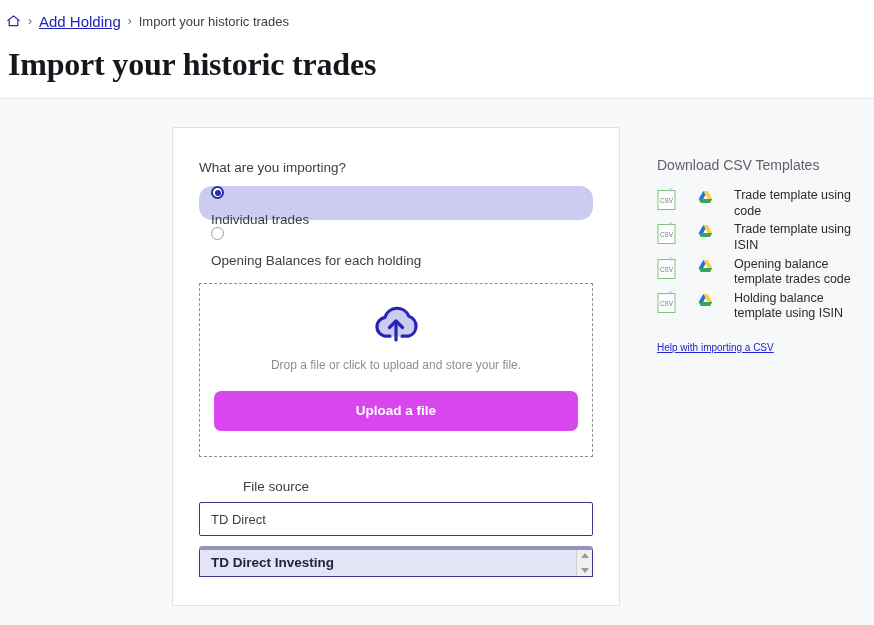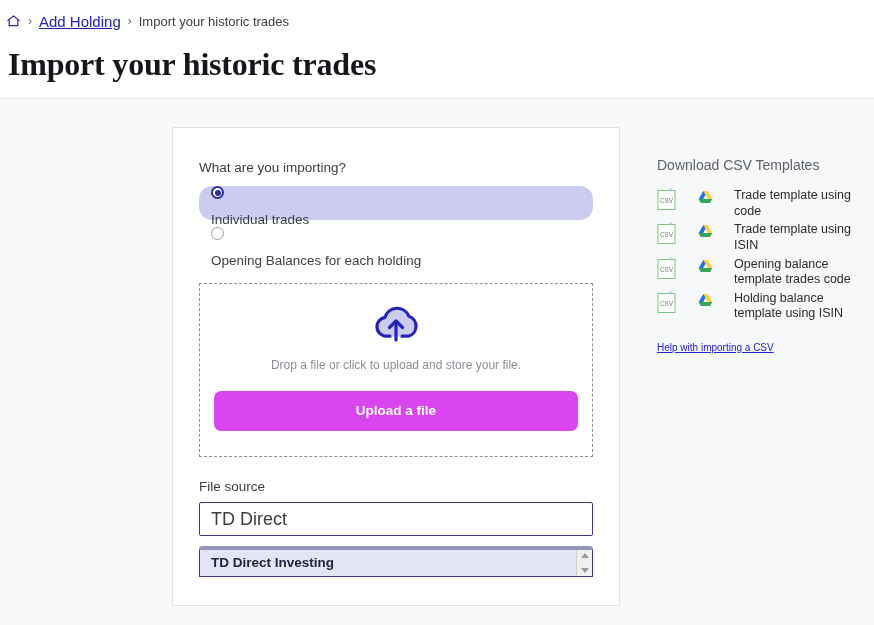--- a/index.html
+++ b/index.html
@@ -136,29 +136,30 @@
     cursor: pointer;
     font-family: "Liberation Sans", sans-serif;
   }
 
   
   .file-source-label {
     margin-top: 22px;
     font-size: 13.5px;
     color: #3c4043;
     margin-bottom: 8px;
+    margin-left: 44px;
   }
   .combo-wrap { position: relative; }
   .combo-input {
     width: 100%;
     height: 34px;
     border: 1px solid #3a3a8c;
     border-radius: 2px;
     padding: 0 11px;
-    font-size: 18px;
+    font-size: 13px;
     color: #3c4043;
     background: #ffffff;
     font-family: "Liberation Sans", sans-serif;
     outline: none;
   }
   .combo-list {
     position: absolute;
     left: 0; top: 48px;
     width: 100%;
     border: 1px solid #3a3a8c;

